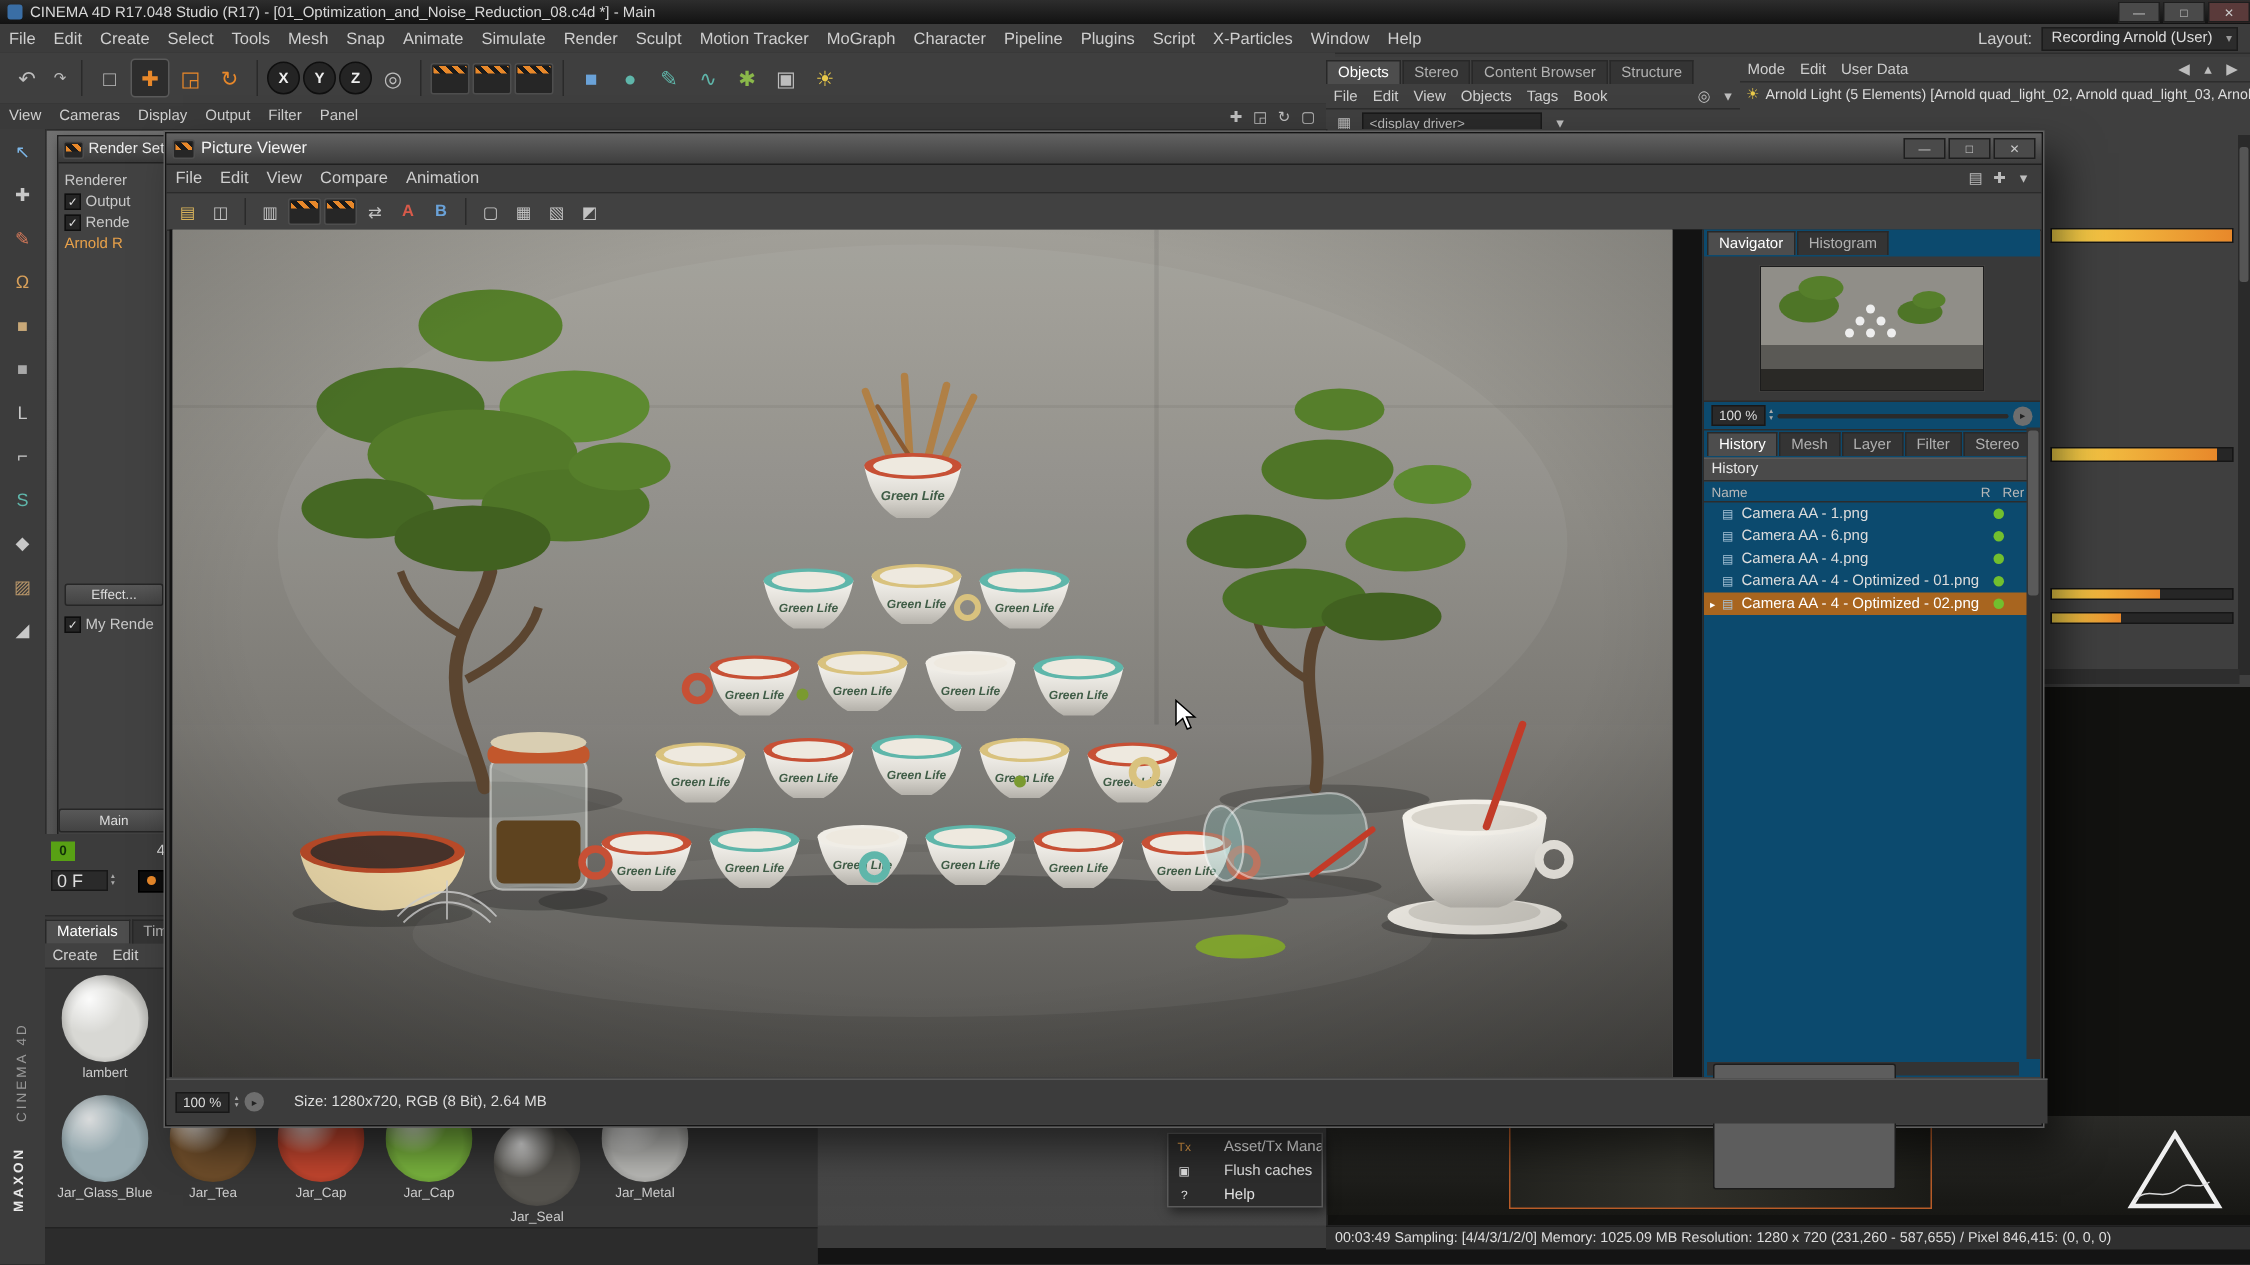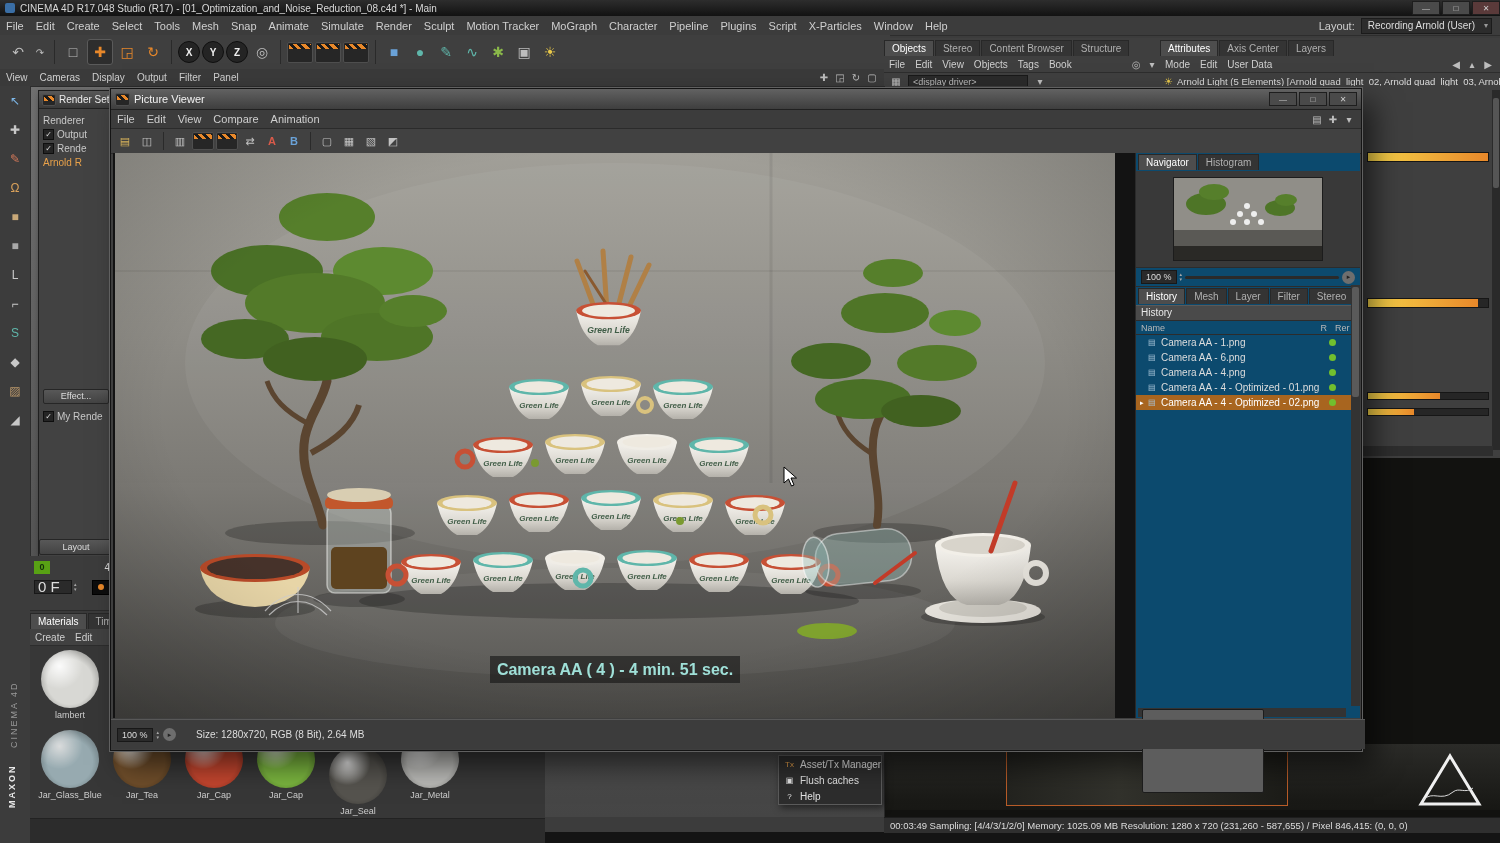--- a/index.html
+++ b/index.html
@@ -53,21 +53,21 @@
   .rs-win{left:38px;top:90px;width:74px;height:465px;background:#424242;border:1px solid #1f1f1f;box-shadow:2px 3px 7px rgba(0,0,0,.45)}
   .rs-title{height:17px;background:linear-gradient(#585858,#3a3a3a);border-bottom:1px solid #222;font-size:10px;color:#ececec;display:flex;align-items:center;padding:0 3px;white-space:nowrap;overflow:hidden}
   .rs-row{height:14px;display:flex;align-items:center;padding:0 4px;font-size:10px;white-space:nowrap;overflow:hidden}
   .chk{width:9px;height:9px;background:#242424;border:1px solid #0e0e0e;color:#ddd;font-size:8px;line-height:9px;text-align:center;margin-right:3px;flex:none}
   .rs-arnold{color:#e8a14a}
   .btn{background:linear-gradient(#585858,#434343);border:1px solid #262626;border-radius:2px;font-size:9px;color:#ddd;text-align:center;white-space:nowrap;overflow:hidden}
 
   
   .tl{left:30px;top:556px;width:82px;height:54px;background:#3c3c3c}
   .tl-green{width:16px;height:13px;background:#58a114;color:#12300a;font-size:9px;text-align:center;line-height:13px;font-weight:bold}
-  .tl-field{background:#2a2a2a;border:1px solid #181818;height:12px;line-height:12px;font-size:15px;color:#ddd;padding:0 3px}
+  .tl-field{background:#2a2a2a;border:1px solid #181818;height:12px;line-height:12px;font-size:12px;color:#ddd;padding:0 3px}
   .keybox{width:16px;height:13px;background:#0d0d0d;border:1px solid #000;display:flex;align-items:center;justify-content:center}
   .keydot{width:6px;height:6px;border-radius:50%;background:var(--accent)}
 
   
   .tab{height:15px;line-height:15px;padding:0 7px;font-size:10px;background:#343434;color:#b0b0b0;border:1px solid #282828;border-bottom:none;margin-right:1px;white-space:nowrap;overflow:hidden;flex:none}
   .tab.active{background:#4d4d4d;color:#fff}
 
   
   .objects-panel{left:884px;top:38px;width:276px;height:52px;background:#3f3f3f}
   .attributes-panel{left:1160px;top:38px;width:340px;height:52px;background:#3f3f3f}
@@ -79,21 +79,21 @@
   
   .materials{left:30px;top:610px;width:515px;height:233px;background:#3a3a3a;border-top:1px solid #2a2a2a}
   .mat-grid{position:relative;height:172px;background:#373737}
   .mat-cell{position:absolute;width:68px;text-align:center}
   .sphere{width:58px;height:58px;margin:0 auto;border-radius:50%;background:radial-gradient(circle at 32% 28%,rgba(255,255,255,.9),rgba(255,255,255,0) 40%),radial-gradient(circle at 50% 55%,rgba(255,255,255,0) 52%,rgba(0,0,0,.5) 100%),var(--c,#888)}
   .mat-label{font-size:9px;color:#ccc;white-space:nowrap;overflow:hidden;margin-top:2px}
   .mat-bottom{height:29px;background:#2c2c2c;border-top:1px solid #222}
 
   
   .ctx-menu{left:778px;top:755px;width:102px;background:#2d2d2d;border:1px solid #5a5a5a;box-shadow:2px 3px 7px rgba(0,0,0,.5);font-size:10px;color:#e2e2e2}
-  .ctx-row{height:16px;display:flex;align-items:center;padding:0 4px;gap:4px;white-space:nowrap;overflow:hidden}
+  .ctx-row{height:16px;display:flex;align-items:center;padding:0 4px;gap:20px;white-space:nowrap;overflow:hidden}
   .ctx-icn{width:13px;font-size:8px;text-align:center;flex:none}
 
   
   .pv-win{left:110px;top:88px;width:1250px;height:661px;background:#3f3f3f;border:1px solid #141414;outline:1px solid #606060;box-shadow:12px 14px 26px rgba(0,0,0,.55)}
   .pv-title{height:20px;background:linear-gradient(#626262,#3e3e3e);border-bottom:1px solid #202020;color:#f2f2f2;font-size:11px;display:flex;align-items:center;padding:0 4px}
   .pv-menubar{height:18px;background:#3c3c3c;border-bottom:1px solid #2b2b2b;display:flex;align-items:center}
   .pv-toolbar{height:24px;background:#414141;border-bottom:1px solid #2b2b2b;display:flex;align-items:center;padding-left:4px;gap:2px}
   .pv-icn{width:20px;height:18px;display:flex;align-items:center;justify-content:center;font-size:11px;color:#c2c2c2;border-radius:2px;flex:none}
   .pv-image-wrap{position:absolute;left:2px;top:64px;width:1022px;height:565px;background:#131313}
   .pv-image{position:absolute;left:2px;top:0;width:1000px;height:565px;background:#777}
@@ -247,25 +247,20 @@
       </span>
     </div>
     <div class="flex" style="height:17px;gap:4px;padding:0 4px">
       <span class="icn sm">▦</span>
       <span class="dd-box" style="width:110px">&lt;display driver&gt;</span>
       <span class="icn sm">▾</span>
     </div>
   </div>
 
   <div class="abs attributes-panel">
-    <div class="flex" style="height:17px;padding-top:1px">
-      <span class="tab active">Attributes</span>
-      <span class="tab">Axis Center</span>
-      <span class="tab">Layers</span>
-    </div>
     <div class="panel-menu">
       <span class="menu-item">Mode</span>
       <span class="menu-item">Edit</span>
       <span class="menu-item">User Data</span>
       <span style="margin-left:auto;margin-right:4px" class="flex">
         <span class="icn sm">◀</span>
         <span class="icn sm">▴</span>
         <span class="icn sm">▶</span>
       </span>
     </div>
@@ -325,21 +320,21 @@
       <span>Rende</span>
     </div>
     <div class="rs-row rs-arnold">
       <span>Arnold R</span>
     </div>
     <div class="abs btn" style="left:4px;top:298px;width:64px;height:13px;line-height:13px">Effect...</div>
     <div class="rs-row" style="position:absolute;left:0;top:318px;width:74px">
       <span class="chk">✓</span>
       <span>My Rende</span>
     </div>
-    <div class="abs btn" style="left:0px;top:448px;width:72px;height:14px;line-height:14px">Layout</div>
+    <div class="abs btn" style="left:0px;top:448px;width:72px;height:14px;line-height:14px">Main</div>
   </div>
 
   <div class="abs tl">
     <div class="flex" style="height:18px;gap:3px;padding:2px 2px 0 4px">
       <span class="tl-green">0</span>
       <span style="margin-left:auto;font-size:10px;color:#ddd">4</span>
     </div>
     <div class="flex" style="height:18px;gap:2px;padding:2px 2px 0 4px">
       <span class="tl-field" style="width:30px">0 F</span>
       <span class="stepper">
@@ -582,21 +577,20 @@
             <ellipse cx="868" cy="458" rx="58" ry="12" fill="#e9e6df"></ellipse>
             <ellipse cx="868" cy="455" rx="44" ry="9" fill="#cfccc4"></ellipse>
             <path d="M820,392 Q826,446 852,452 L884,452 Q910,446 916,392 Q868,404 820,392 Z" fill="url(#cupG)"></path>
             <ellipse cx="868" cy="392" rx="48" ry="12" fill="#f2efe8"></ellipse>
             <ellipse cx="868" cy="392" rx="42" ry="9" fill="#d8d4cb"></ellipse>
             <path d="M900,330 L876,398" stroke="#c23b28" stroke-width="5" stroke-linecap="round"></path>
             <circle cx="921" cy="420" r="10" fill="none" stroke="#e9e6df" stroke-width="6"></circle>
           </g>
           <rect width="1000" height="565" fill="url(#vign)"></rect>
         </svg>
-        <div class="caption">Camera AA ( 4 ) - 4 min. 51 sec.</div>
       </div>
     </div>
 
     <div class="pv-side">
       <div class="side-tabs">
         <span class="tab active">Navigator</span>
         <span class="tab">Histogram</span>
       </div>
       <div class="thumb-zone">
         <div class="thumb">

